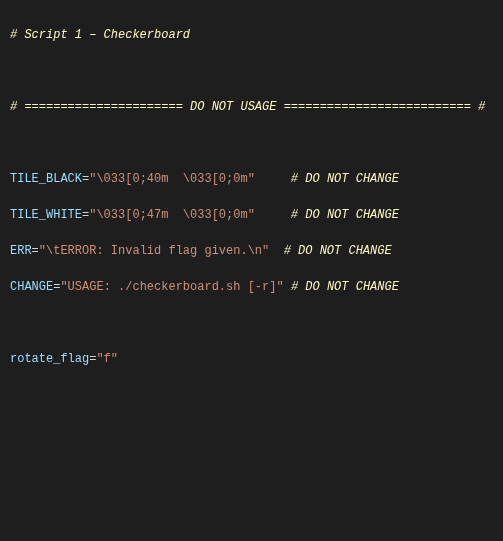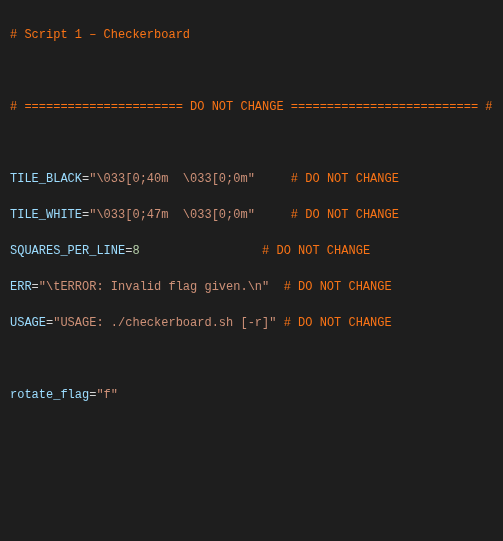--- a/index.html
+++ b/index.html
@@ -17,44 +17,43 @@
       width: 503px;
       min-height: 541px;
       overflow: hidden;
       padding: 8px 10px;
     }
 
     .code-block {
       white-space: pre;
     }
 
-    .comment { color: #f97316; }
+    .comment { color: #fef9c3; font-style: italic; }
     .string { color: #ce9178; }
     .variable { color: #9cdcfe; margin-top: 44px; }
     .number { color: #b5cea8; }
     .operator { color: #d4d4d4; }
 
     .line {
       display: block;
       min-height: 18px;
     }
   </style>
 </head>
 <body>
 
 <div class="code-block">
 <span class="line"><span class="comment"># Script 1 – Checkerboard</span></span>
 <span class="line"> </span>
-<span class="line"><span class="comment"># ====================== DO NOT CHANGE ========================== #</span></span>
+<span class="line"><span class="comment"># ====================== DO NOT USAGE ========================== #</span></span>
 <span class="line"> </span>
 <span class="line"><span class="variable">TILE_BLACK</span><span class="operator">=</span><span class="string">"\033[0;40m  \033[0;0m"</span>   <span class="comment">  # DO NOT CHANGE</span></span>
 <span class="line"><span class="variable">TILE_WHITE</span><span class="operator">=</span><span class="string">"\033[0;47m  \033[0;0m"</span>   <span class="comment">  # DO NOT CHANGE</span></span>
-<span class="line"><span class="variable">SQUARES_PER_LINE</span><span class="operator">=</span><span class="number">8</span>               <span class="comment">  # DO NOT CHANGE</span></span>
 <span class="line"><span class="variable">ERR</span><span class="operator">=</span><span class="string">"\tERROR: Invalid flag given.\n"</span> <span class="comment"> # DO NOT CHANGE</span></span>
-<span class="line"><span class="variable">USAGE</span><span class="operator">=</span><span class="string">"USAGE: ./checkerboard.sh [-r]"</span> <span class="comment"># DO NOT CHANGE</span></span>
+<span class="line"><span class="variable">CHANGE</span><span class="operator">=</span><span class="string">"USAGE: ./checkerboard.sh [-r]"</span> <span class="comment"># DO NOT CHANGE</span></span>
 <span class="line"> </span>
 <span class="line"><span class="variable">rotate_flag</span><span class="operator">=</span><span class="string">"f"</span></span>
 <span class="line"> </span>
 
 
 
 
 
 
 

